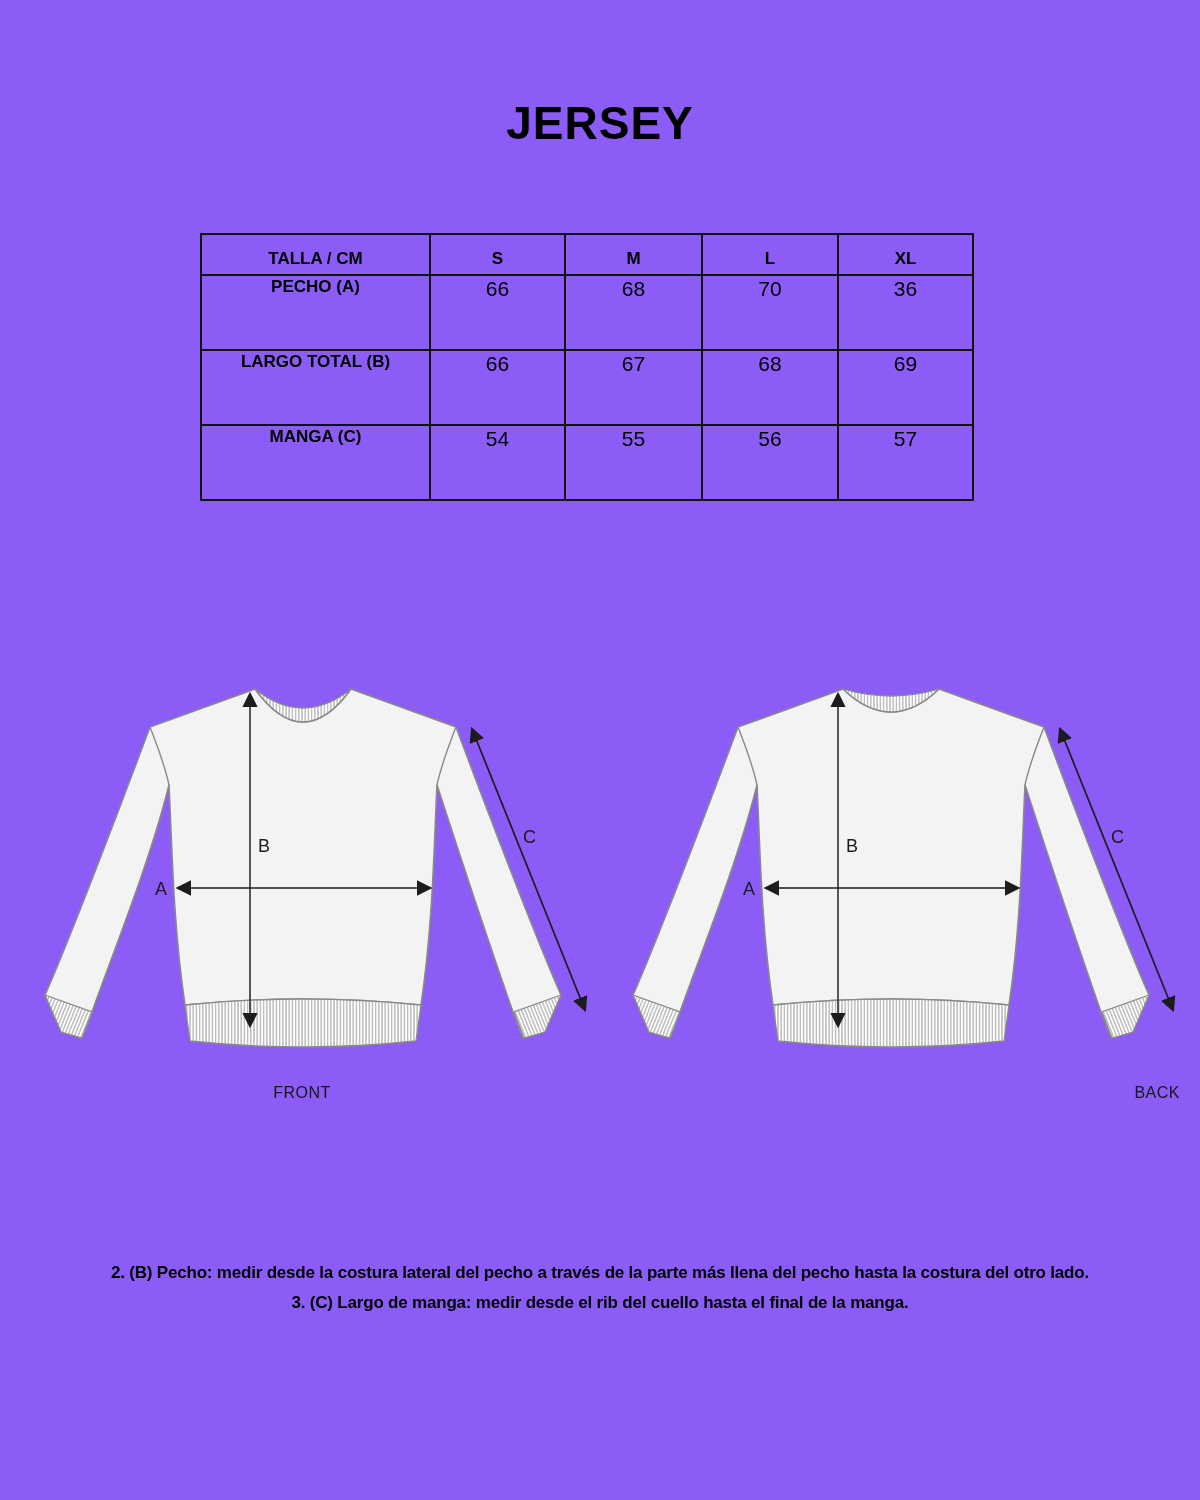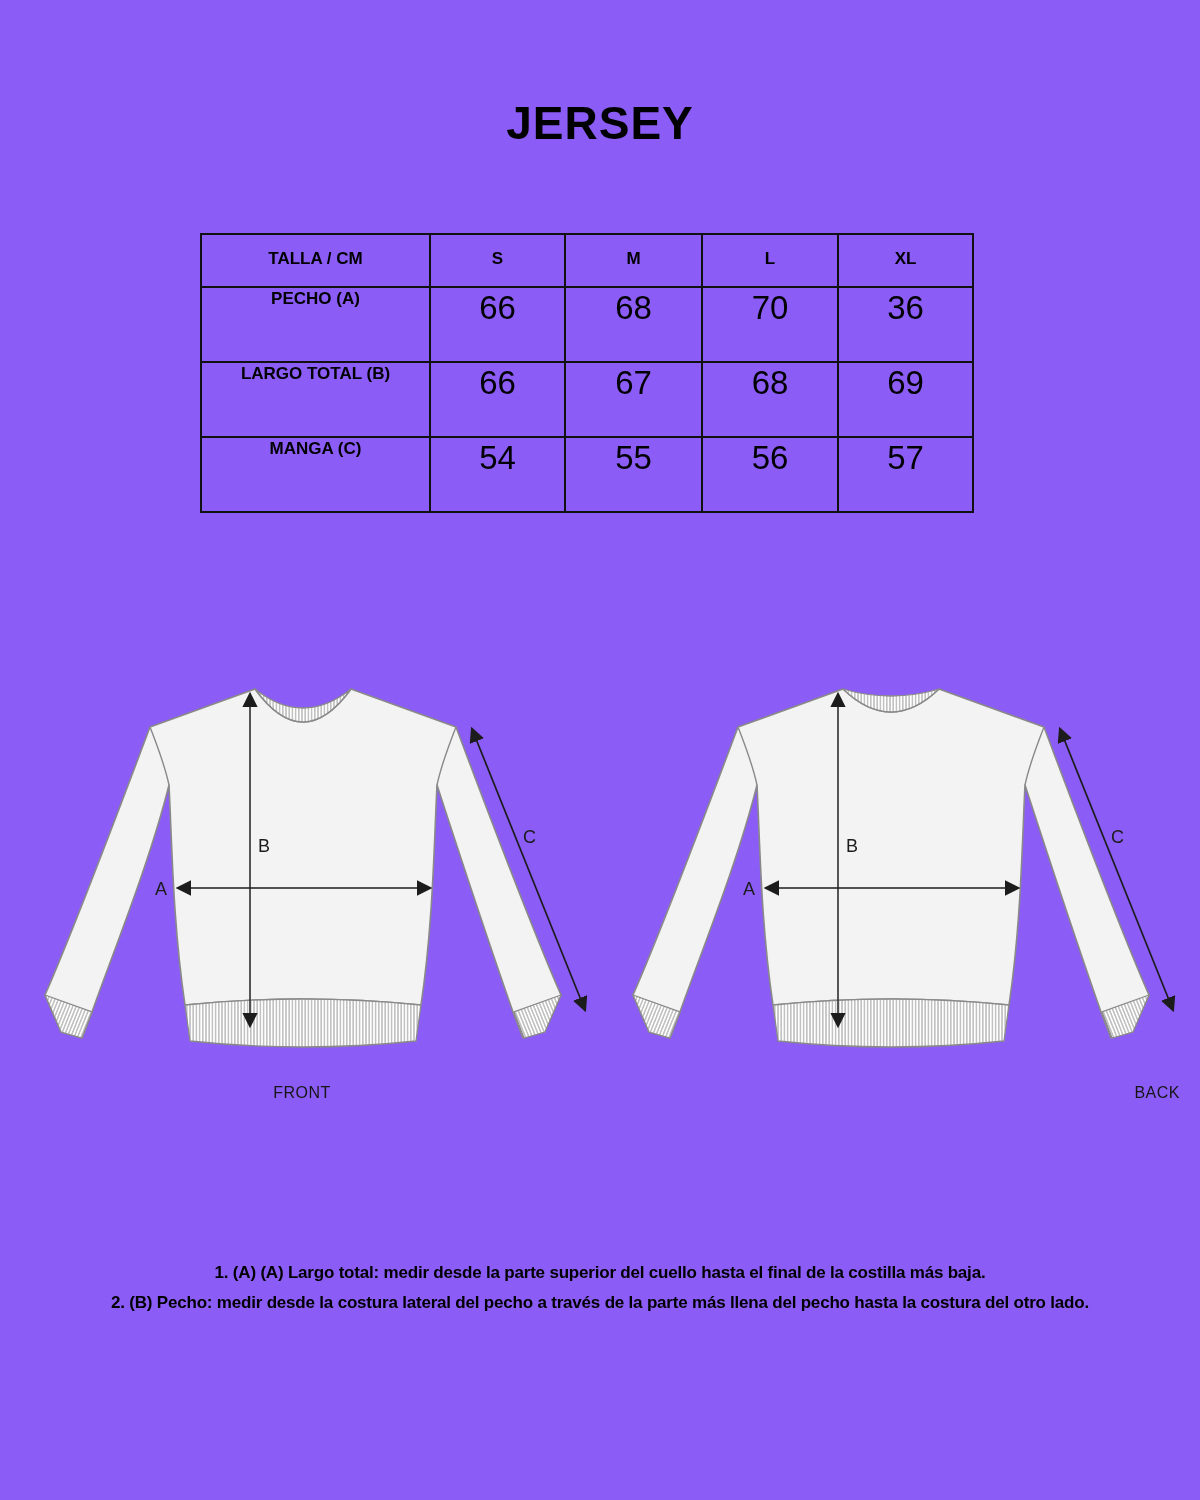--- a/index.html
+++ b/index.html
@@ -5,23 +5,23 @@
   html,body{margin:0;padding:0;background:#fff;}
   .page{position:relative;width:1200px;height:1500px;background:#8b5cf6;overflow:hidden;
         font-family:"Liberation Sans", sans-serif;color:#000;}
   .title{position:absolute;top:96px;left:0;width:1200px;text-align:center;
          font-size:46px;font-weight:700;letter-spacing:1px;}
   table.size{position:absolute;left:200px;top:233px;border-collapse:collapse;
              table-layout:fixed;}
   table.size{border:2.5px solid #111;}
   table.size td,table.size th{border:2px solid #111;margin:0;text-align:center;
              vertical-align:top;box-sizing:border-box;}
-  th.hcell{height:53px;font-size:17px;font-weight:700;padding-top:14px;}
+  th.hcell{height:41px;font-size:17px;font-weight:700;padding-top:14px;}
   td.rlabel{height:75px;font-size:17px;font-weight:700;}
-  td.val{height:75px;font-size:33px;font-weight:400;}
+  td.val{height:75px;font-size:21px;font-weight:400;}
   .c0{width:229px;} .c1{width:135px;} .c2{width:137px;} .c3{width:136px;} .c4{width:135px;}
   .fig{position:absolute;width:580px;height:450px;}
   .fig-front{left:22px;top:675px;}
   .fig-back{left:610px;top:675px;}
   .fig-label{position:absolute;top:1084px;width:560px;text-align:center;
              font-size:16px;letter-spacing:0.5px;color:#161616;}
   .fl-front{left:22px;} .fl-back{left:620px;text-align:right;}
   .notes{position:absolute;top:1258px;left:0;width:1200px;text-align:center;
          font-size:17px;font-weight:700;line-height:30px;letter-spacing:-0.2px;}
   .reminder{position:absolute;top:1391px;left:0;width:1200px;text-align:center;
@@ -138,18 +138,18 @@
     <line x1="450" y1="54" x2="563" y2="335" stroke="#1c1c1c" stroke-width="1.7" marker-start="url(#ah)" marker-end="url(#ah)"></line>
     <text x="236" y="177" font-size="18" fill="#1c1c1c">B</text>
     <text x="139" y="220" font-size="18" fill="#1c1c1c" text-anchor="middle">A</text>
     <text x="501" y="168" font-size="18" fill="#1c1c1c">C</text>
   </svg>
 
   <div class="fig-label fl-front">FRONT</div>
   <div class="fig-label fl-back">BACK</div>
 
   <div class="notes">
-    <div>1. (A) (A) Largo total: medir desde la parte superior del cuello hasta el final de la costilla más baja.</div>
     <div>2. (B) Pecho: medir desde la costura lateral del pecho a través de la parte más llena del pecho hasta la costura del otro lado.</div>
+    <div>3. (C) Largo de manga: medir desde el rib del cuello hasta el final de la manga.</div>
   </div>
 
 
 </div>
 
 </body></html>

